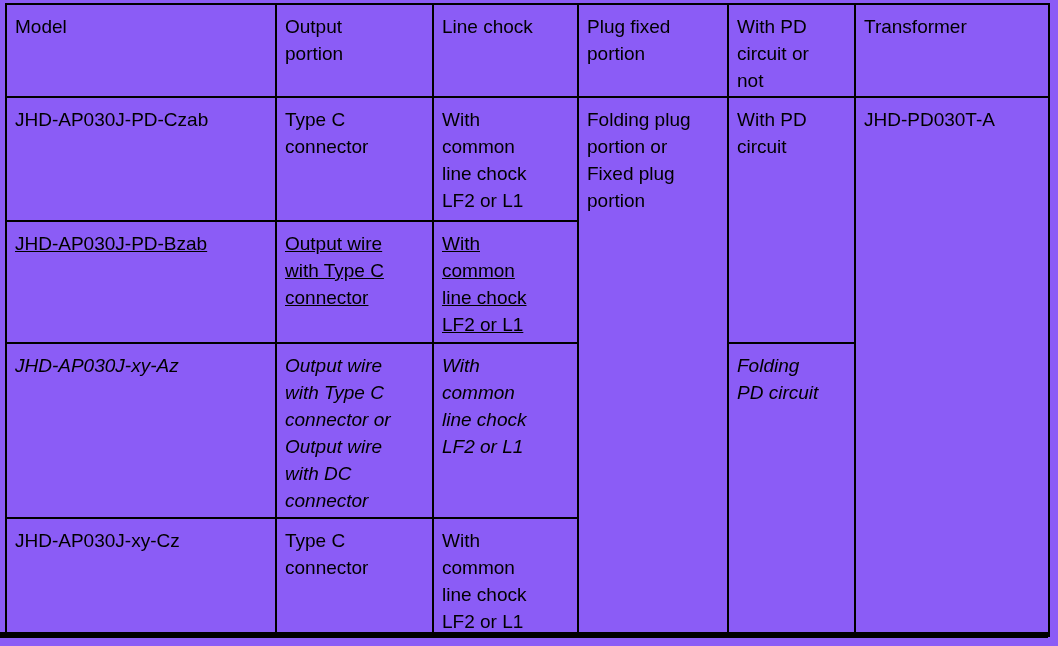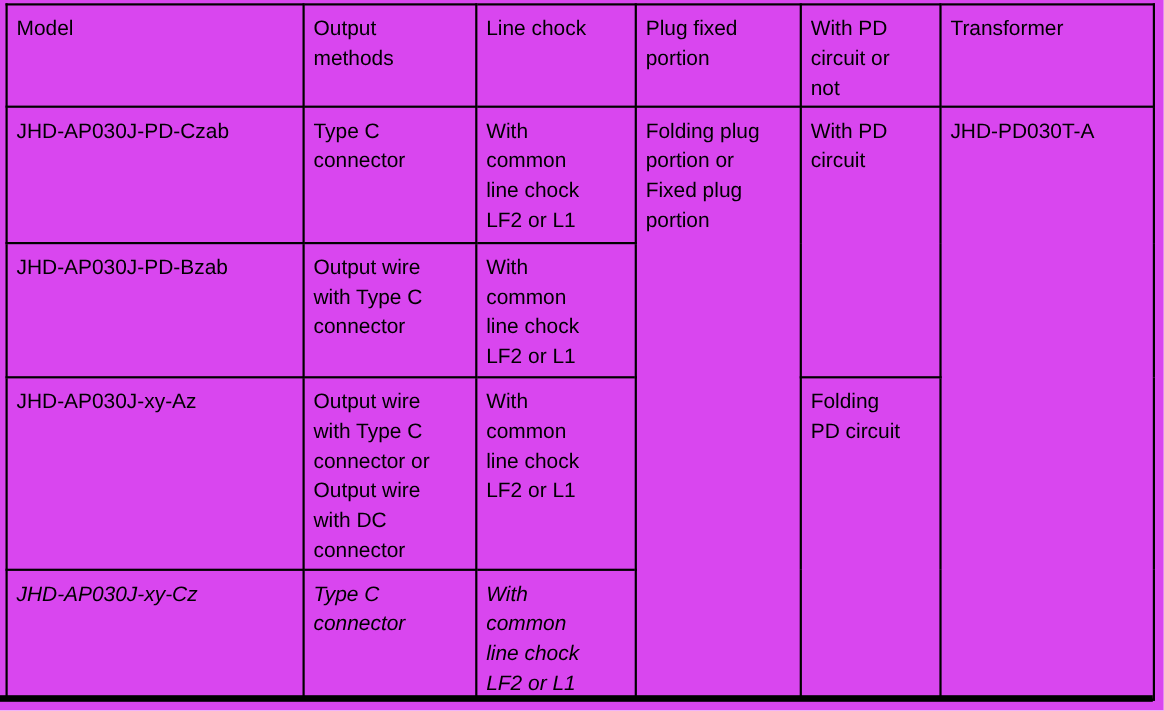--- a/index.html
+++ b/index.html
@@ -4,21 +4,21 @@
 <style>
   html, body {
     margin: 0;
     padding: 0;
     background: #ffffff;
   }
   .page {
     position: relative;
     width: 1058px;
     height: 646px;
-    background: #d946ef;
+    background: #8b5cf6;
     overflow: hidden;
     font-family: "Liberation Sans", sans-serif;
   }
   table.spec-table {
     position: absolute;
     left: 5px;
     top: 3px;
     width: 1043px;
     border-collapse: collapse;
     table-layout: fixed;
@@ -37,23 +37,23 @@
     overflow: hidden;
   }
   .c-model   { padding-left: 16px; }
   .c-output  { padding-left: 8px; }
   .c-chock   { padding-left: 8px; }
   .c-plug    { padding-left: 10px; }
   .c-pd      { padding-left: 10px; }
   .c-xfmr    { padding-left: 9px; }
   tr.r-header { height: 93px; }
   tr.r-1 { height: 124px; }
-  tr.r-2 { height: 122px; }
-  tr.r-3 { height: 175px; }
-  tr.r-4 { height: 118px; font-style: italic; }
+  tr.r-2 { height: 122px; text-decoration: underline; }
+  tr.r-3 { height: 175px; font-style: italic; }
+  tr.r-4 { height: 118px; }
   .bottom-rule {
     position: absolute;
     left: 0;
     top: 632px;
     width: 1048px;
     height: 6px;
     background: #000000;
   }
 </style>
 </head>
@@ -68,21 +68,21 @@
       <col style="width:145px">
       <col style="width:150px">
       <col style="width:127px">
       <col style="width:194px">
     </colgroup>
 
     <tbody>
         <tr class="r-header">
       <th class="c-model">Model</th>
       <th class="c-output">Output
-methods</th>
+portion</th>
       <th class="c-chock">Line chock</th>
       <th class="c-plug">Plug fixed
 portion</th>
       <th class="c-pd">With PD
 circuit or
 not</th>
       <th class="c-xfmr">Transformer</th>
     </tr>
 
     <tr class="r-1">

